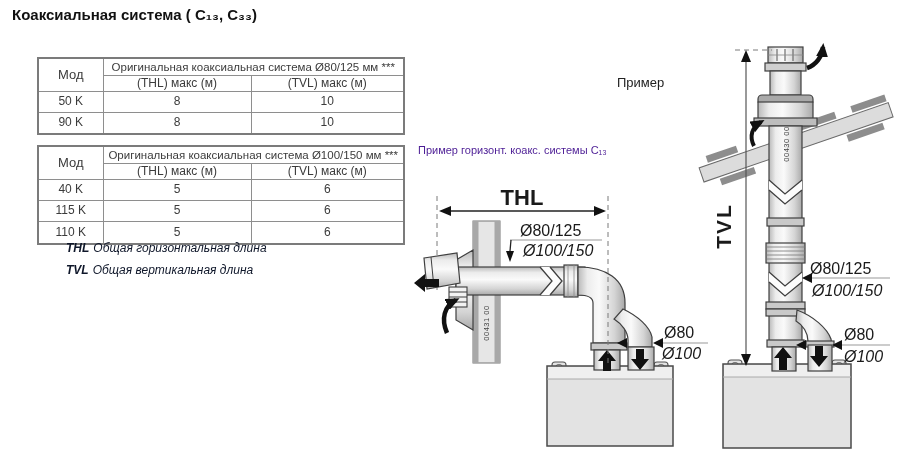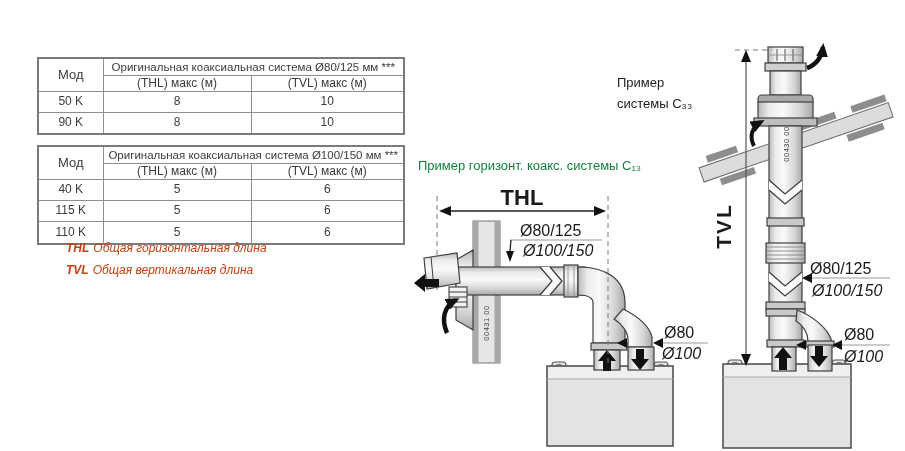--- a/index.html
+++ b/index.html
@@ -7,42 +7,43 @@
         font-family:"Liberation Sans",sans-serif;color:#222;}
   .title{position:absolute;left:12px;top:6px;font-size:15px;font-weight:bold;color:#111;}
   table.spec{position:absolute;border-collapse:collapse;table-layout:fixed;
              border:2px solid #7b7b7b;background:#fff;}
   table.spec td{border:1px solid #8e8e8e;text-align:center;vertical-align:middle;
                 font-size:12px;color:#3b3b3b;padding:0;line-height:1.1;}
   table.spec td.sys{font-size:11.5px;text-align:center;}
   table.spec td.mod{font-size:13px;}
   .t1{left:37px;top:57px;}
   .t2{left:37px;top:145px;}
-  .legend{position:absolute;left:66px;top:241px;font-size:12px;color:#c2410c;}
+  .legend{position:absolute;left:66px;top:241px;font-size:12px;color:#0f172a;}
   .legend .row{height:22px;font-style:italic;}
   .legend .abbr{font-weight:bold;margin-right:4px;}
-  .cap-h{position:absolute;left:418px;top:158px;font-size:13px;color:#15803d;white-space:pre;}
+  .cap-h{position:absolute;left:418px;top:144px;font-size:11px;color:#4c1d95;white-space:pre;}
   .cap-v{position:absolute;left:617px;top:72px;font-size:13px;color:#222;line-height:21px;}
   .cap-v div{white-space:pre;}
   svg{position:absolute;}
   svg text{font-family:"Liberation Sans",sans-serif;fill:#1a1a1a;}
   .dash{stroke:#7a7a7a;stroke-width:1;stroke-dasharray:5,4;fill:none;}
   .pipe{stroke:#3f3f3f;stroke-width:1.2;}
   .thin{stroke:#999;stroke-width:1;}
   .dim{stroke:#222;stroke-width:1.4;}
   .blk{fill:#111;}
   .lbl{font-size:16px;}
   .lbl-i{font-size:16px;font-style:italic;}
   .code{font-size:7.5px;fill:#444;letter-spacing:.5px;}
 </style>
 </head>
 <body>
 
 <div class="page">
 
+  <div class="title">Коаксиальная система ( C₁₃, C₃₃)</div>
 
   <table class="spec t1">
     <colgroup>
         <col style="width:65px">
         <col style="width:148px">
         <col style="width:153px">
       </colgroup>
     <tbody>
         <tr>
       <td class="mod" rowspan="2" style="height:31px">Мод</td>
@@ -103,21 +104,20 @@
       <span class="abbr">THL</span><span>Общая горизонтальная длина</span>
     </div>
     <div class="row">
       <span class="abbr">TVL</span><span>Общая вертикальная длина</span>
     </div>
   </div>
 
   <div class="cap-h">Пример горизонт. коакс. системы C₁₃</div>
   <div class="cap-v">
     <div>Пример</div>
-    <div>системы C₃₃</div>
   </div>
 
   <svg style="left:410px;top:183px" width="300" height="266" viewBox="0 0 300 266">
     <defs>
       <linearGradient id="pgV" x1="0" y1="0" x2="0" y2="1">
         <stop offset="0" stop-color="#b9b9b9"></stop>
           <stop offset="0.2" stop-color="#ececec"></stop>
         <stop offset="0.45" stop-color="#fafafa"></stop>
           <stop offset="0.78" stop-color="#d4d4d4"></stop>
         <stop offset="1" stop-color="#a9a9a9"></stop>

